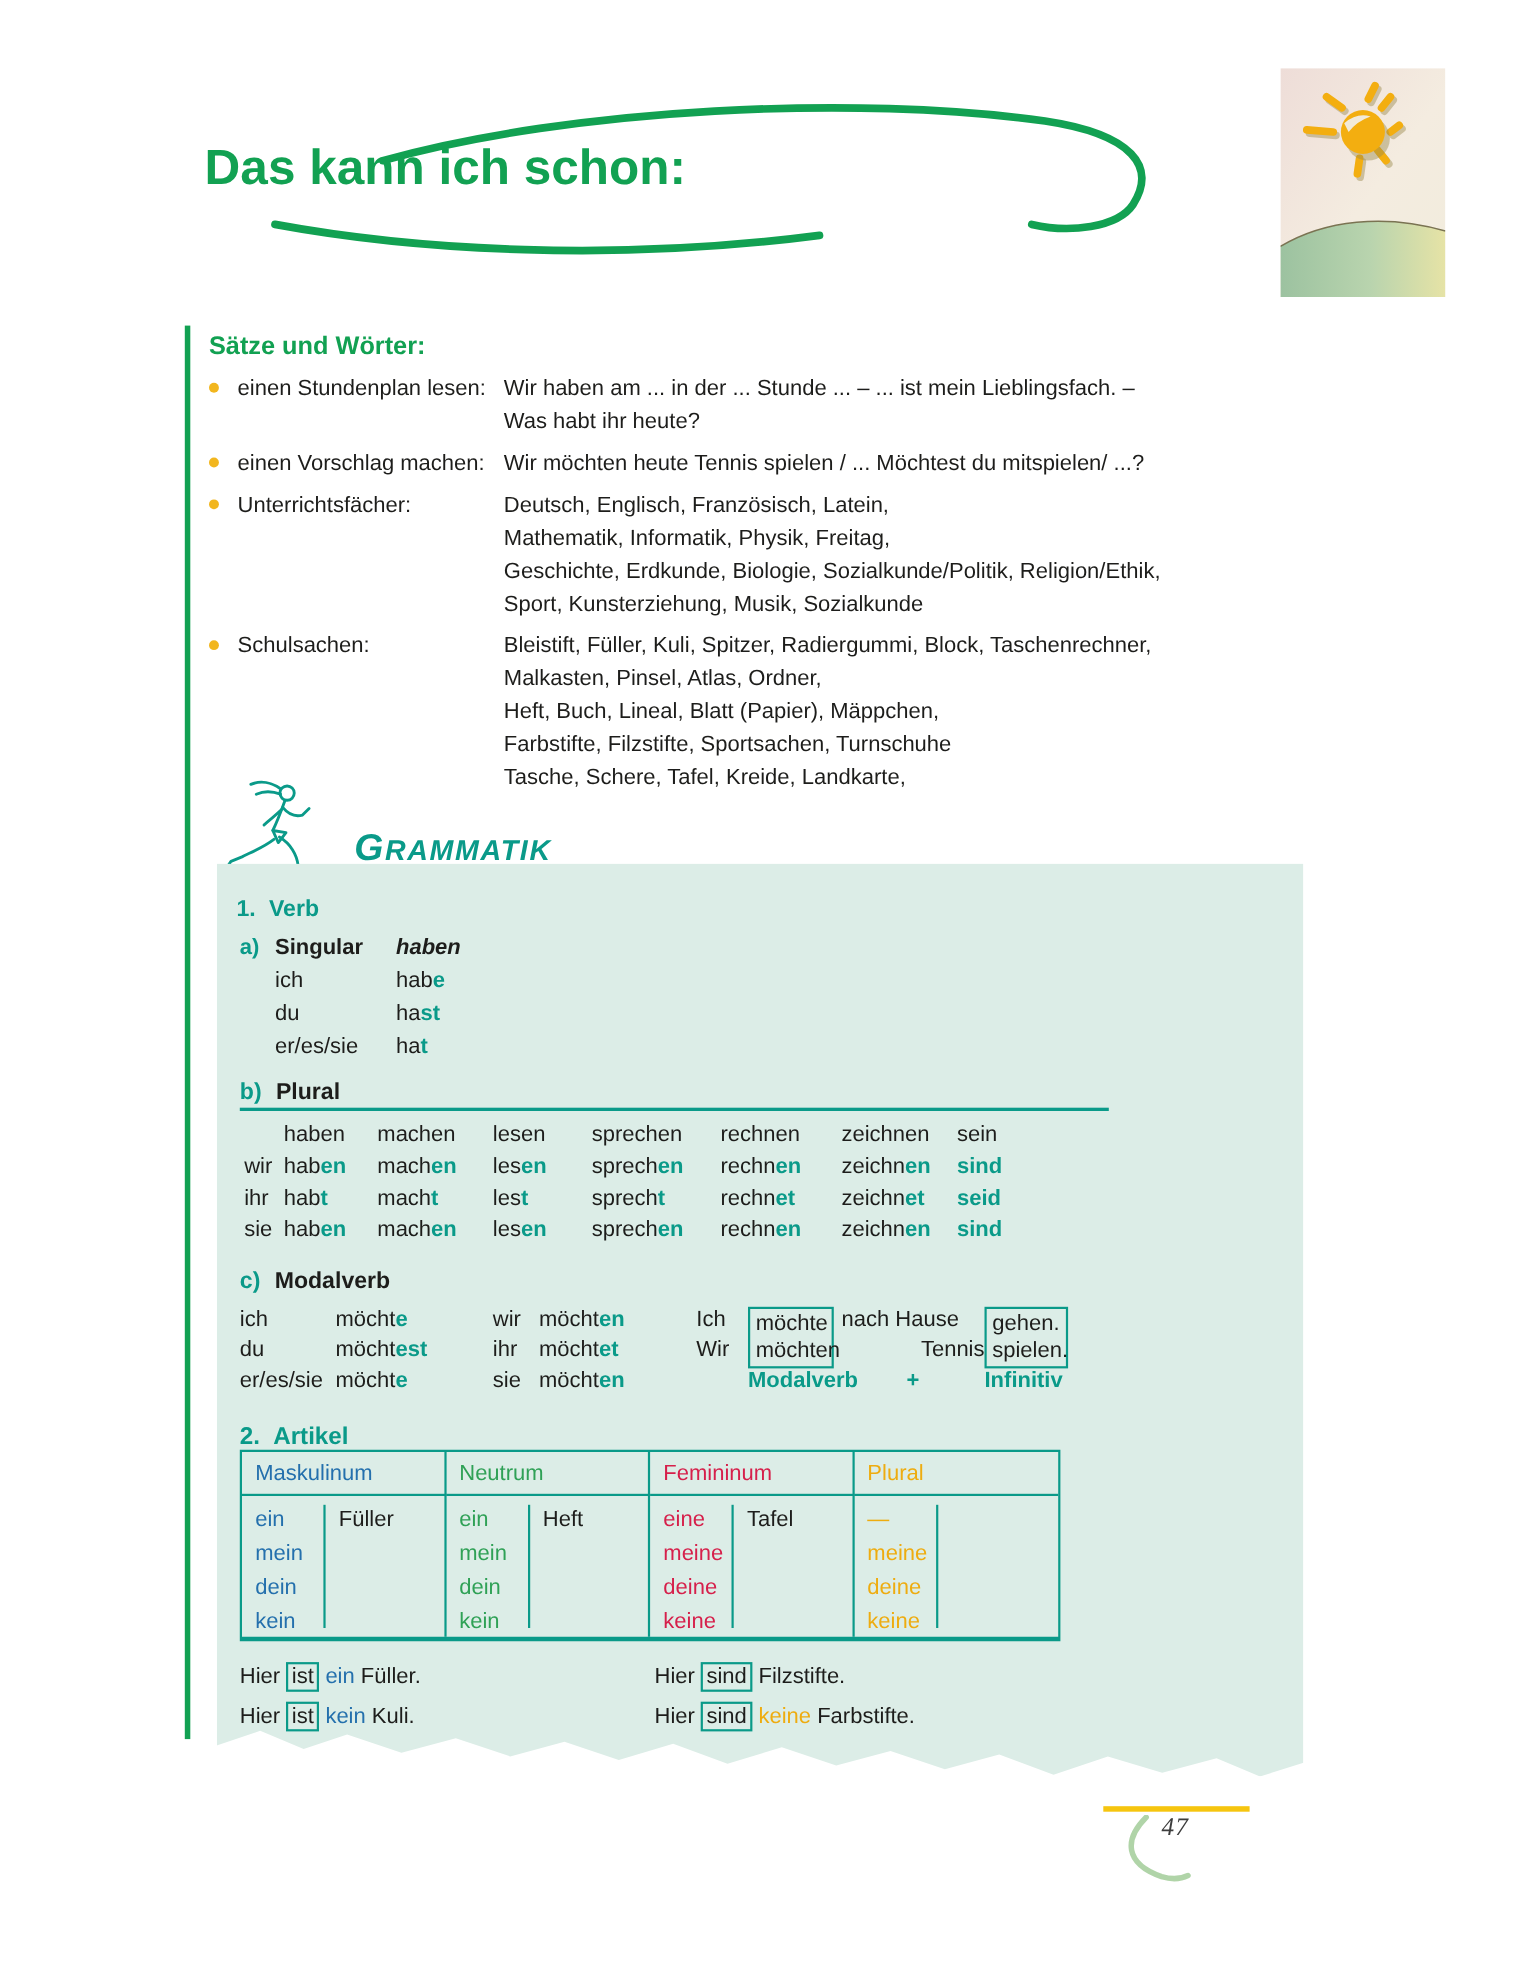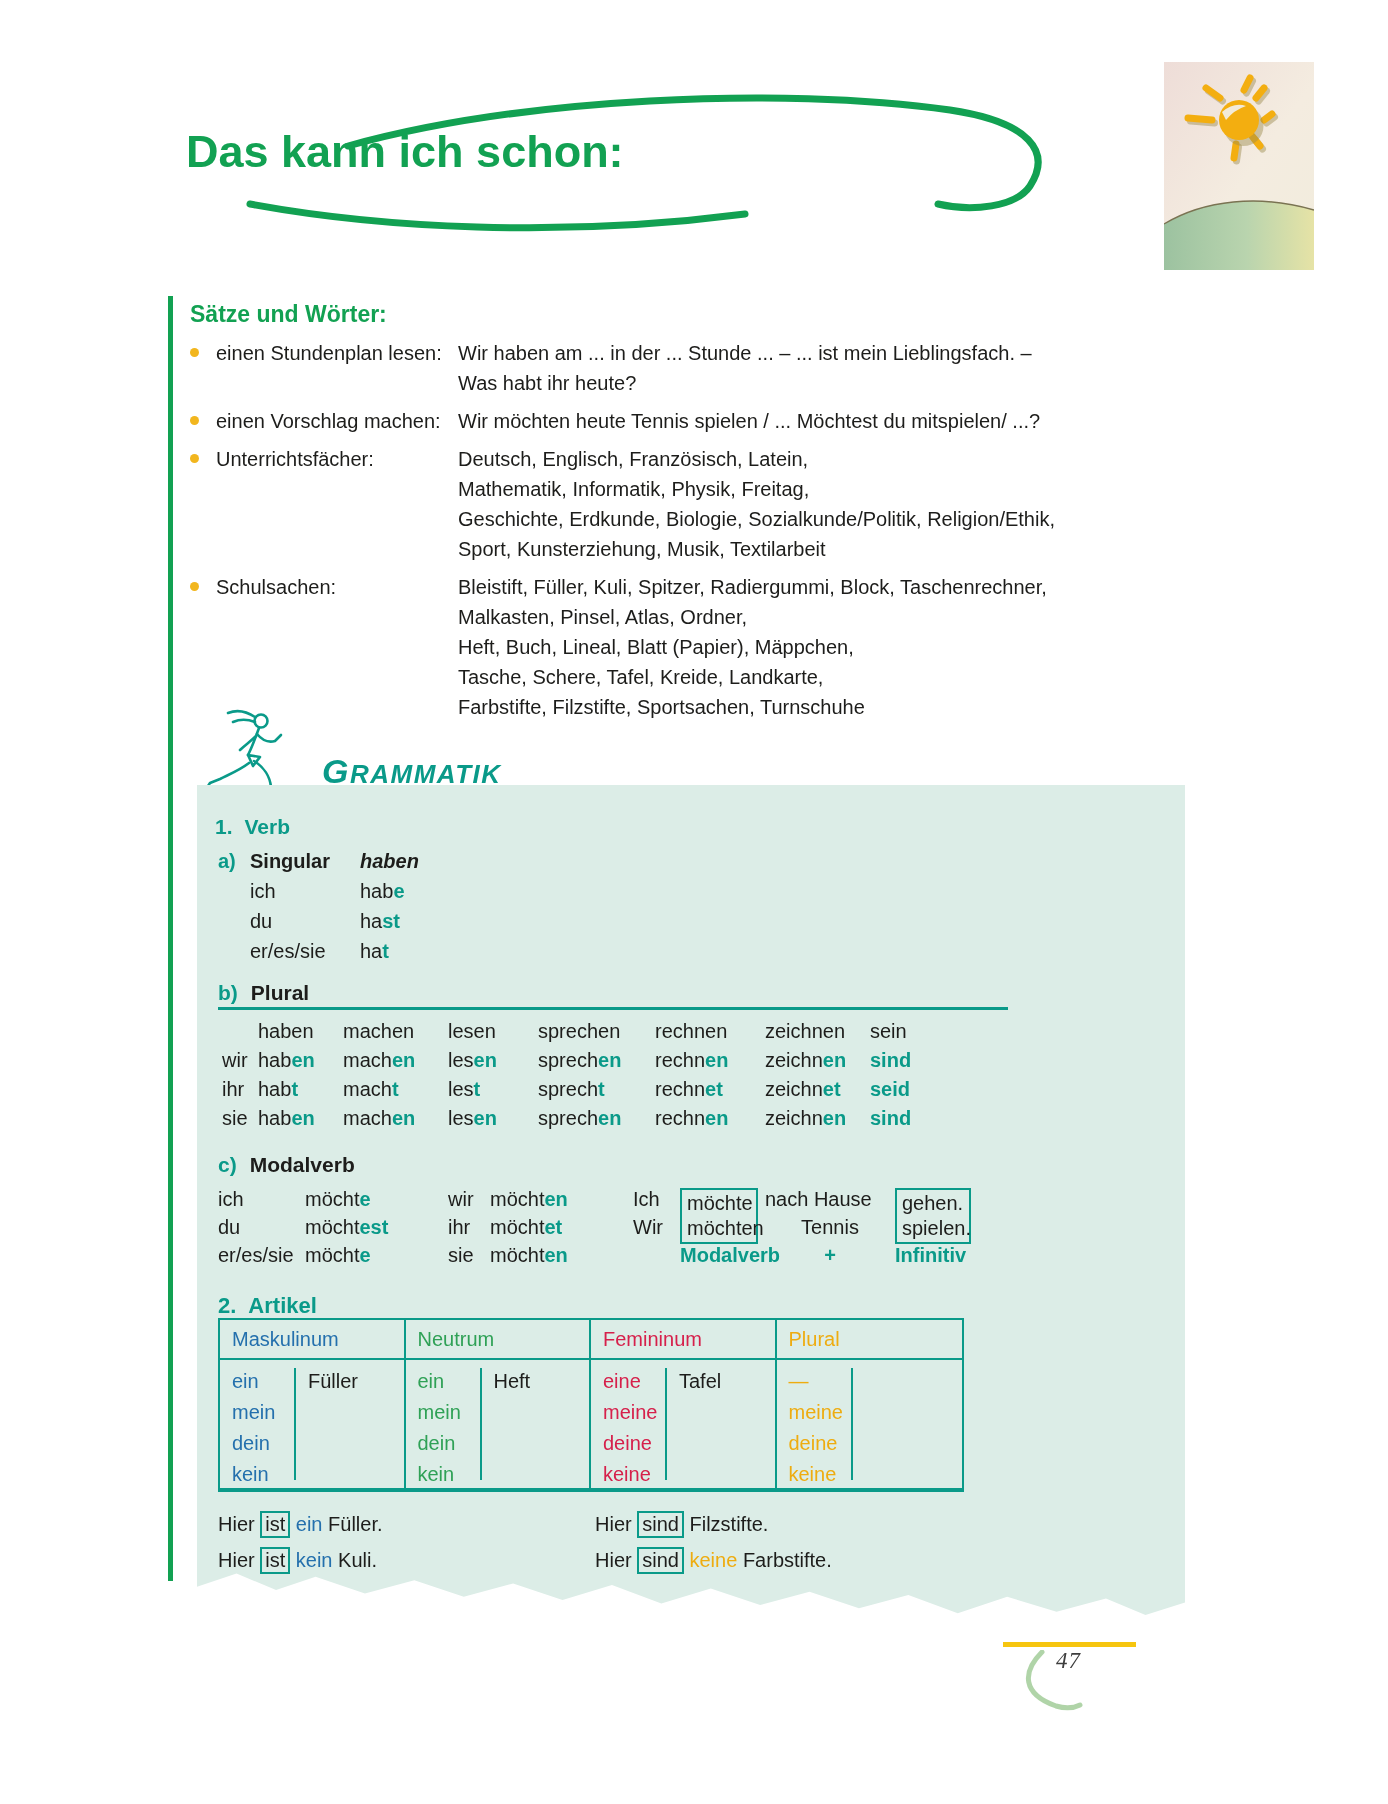--- a/index.html
+++ b/index.html
@@ -181,34 +181,34 @@
     </div>
     <div class="s-item">
       <div class="s-bullet">
           <div class="s-dot"></div>
         </div>
       <div class="s-term">Unterrichtsfächer:</div>
       <div class="s-def">
         <div>Deutsch, Englisch, Französisch, Latein,</div>
         <div>Mathematik, Informatik, Physik, Freitag,</div>
         <div>Geschichte, Erdkunde, Biologie, Sozialkunde/Politik, Religion/Ethik,</div>
-        <div>Sport, Kunsterziehung, Musik, Textilarbeit</div>
+        <div>Sport, Kunsterziehung, Musik, Sozialkunde</div>
       </div>
     </div>
     <div class="s-item">
       <div class="s-bullet">
           <div class="s-dot"></div>
         </div>
       <div class="s-term">Schulsachen:</div>
       <div class="s-def">
         <div>Bleistift, Füller, Kuli, Spitzer, Radiergummi, Block, Taschenrechner,</div>
         <div>Malkasten, Pinsel, Atlas, Ordner,</div>
         <div>Heft, Buch, Lineal, Blatt (Papier), Mäppchen,</div>
+        <div>Farbstifte, Filzstifte, Sportsachen, Turnschuhe</div>
         <div>Tasche, Schere, Tafel, Kreide, Landkarte,</div>
-        <div>Farbstifte, Filzstifte, Sportsachen, Turnschuhe</div>
       </div>
     </div>
   </div>
 
   <svg class="runner" width="100" height="108" viewBox="0 0 100 108">
     <g fill="none" stroke="#0a9a89" stroke-width="2.6" stroke-linecap="round" stroke-linejoin="round">
       <circle cx="63" cy="16" r="6.5"></circle>
       <path d="M 57 12 C 48 6 40 4 30 8"></path>
       <path d="M 57 17 C 49 14 42 14 35 17"></path>
       <path d="M 61 23 C 57 34 54 42 50 50"></path>
@@ -311,21 +311,21 @@
       <span class="m-box2">
         <span>gehen.</span>
         <span>spielen.</span>
       </span>
 
       <span>du</span>
       <span><span>möcht</span><span class="end">est</span></span>
       <span>ihr</span>
       <span><span>möcht</span><span class="end">et</span></span>
       <span>Wir</span>
-      <span class="m-c7" style="text-align:center;">Tennis</span>
+      <span class="m-c7" style="text-align:right;">Tennis</span>
 
       <span>er/es/sie</span>
       <span><span>möcht</span><span class="end">e</span></span>
       <span>sie</span>
       <span><span>möcht</span><span class="end">en</span></span>
       <span class="m-label m-c6" style="grid-row:3;">Modalverb</span>
       <span class="m-label m-c7" style="grid-row:3;">+</span>
       <span class="m-label m-c8" style="grid-row:3;">Infinitiv</span>
     </div>
 

